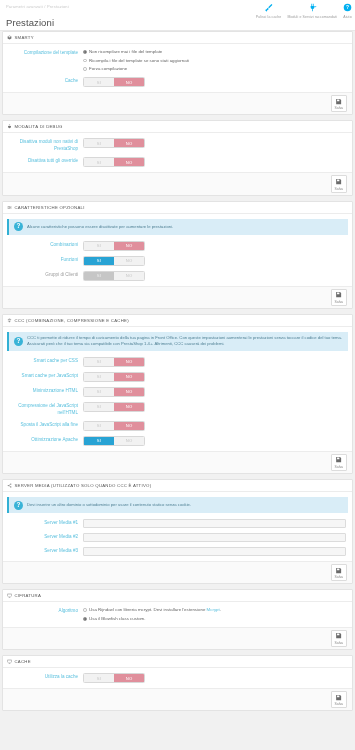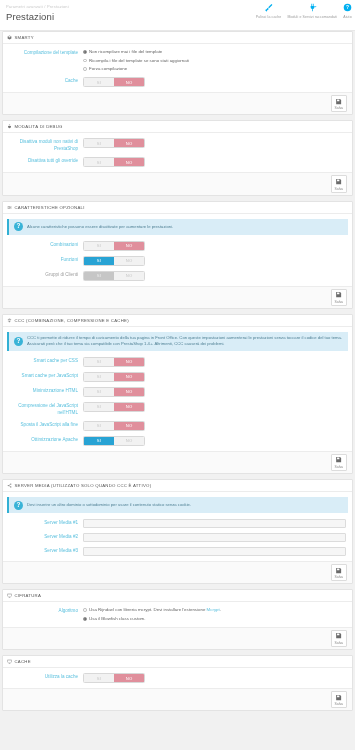--- a/index.html
+++ b/index.html
@@ -27,21 +27,21 @@
     letter-spacing: .2px;
     height: 5px;
     overflow: hidden;
     white-space: nowrap;
   }
   .page-title {
     font-size: 9.5px;
     font-weight: 400;
     color: #4e4e4e;
     letter-spacing: .1px;
-    margin-top: 2px;
+    margin-top: 8px;
   }
   .header-actions {
     position: absolute;
     right: 3px; top: 3px;
     display: flex;
     align-items: flex-start;
     gap: 6px;
   }
   .hdr-action {
     display: flex;

